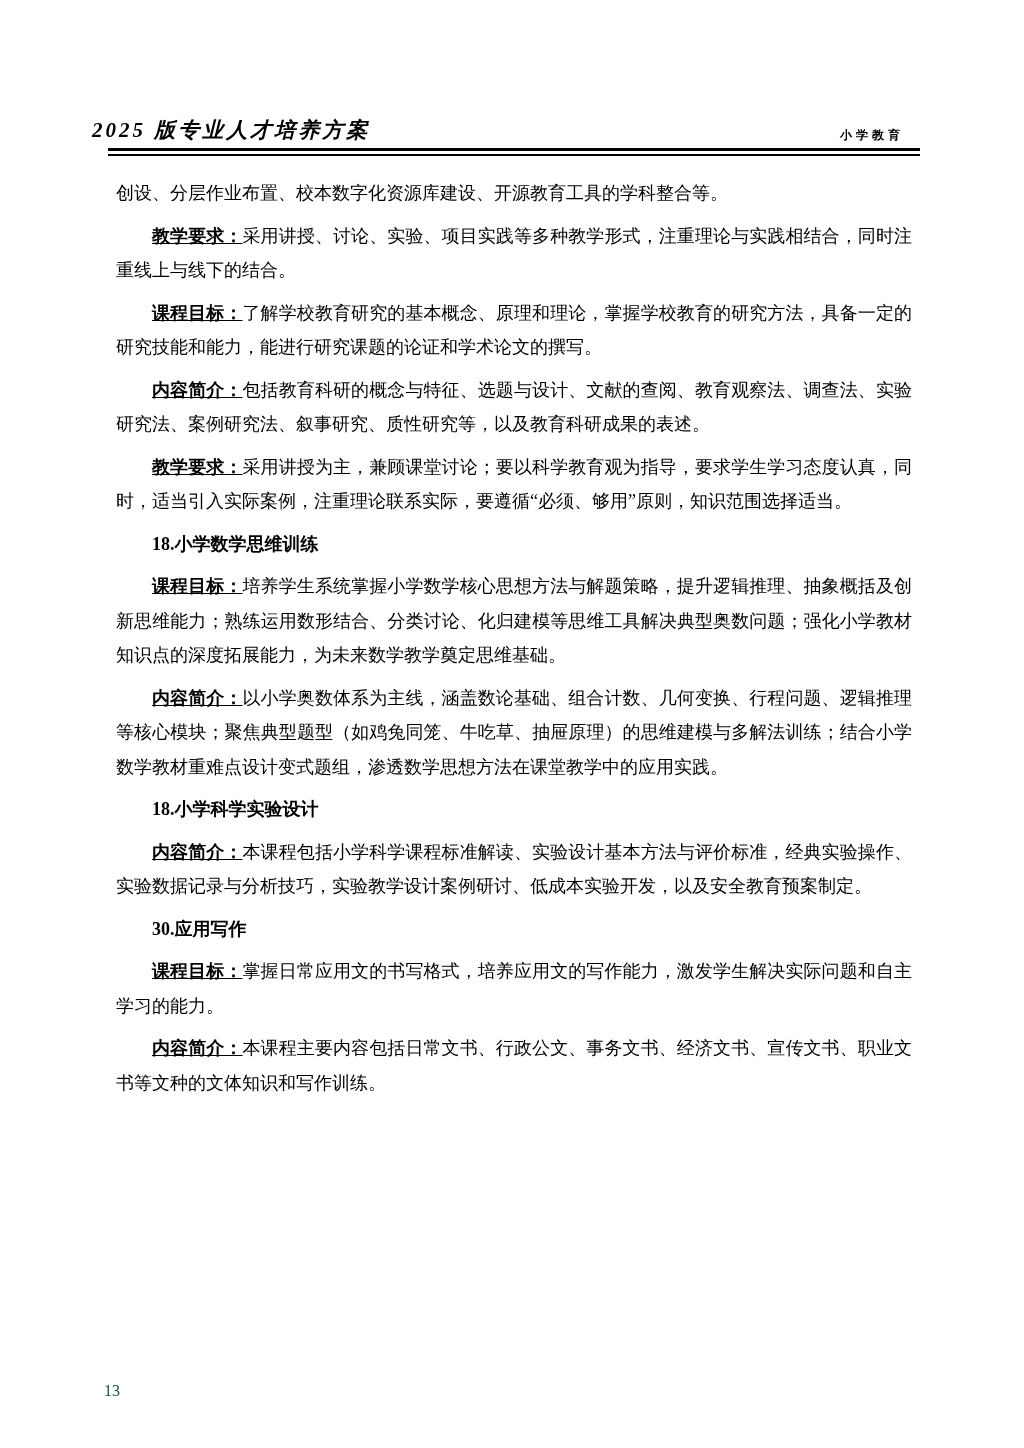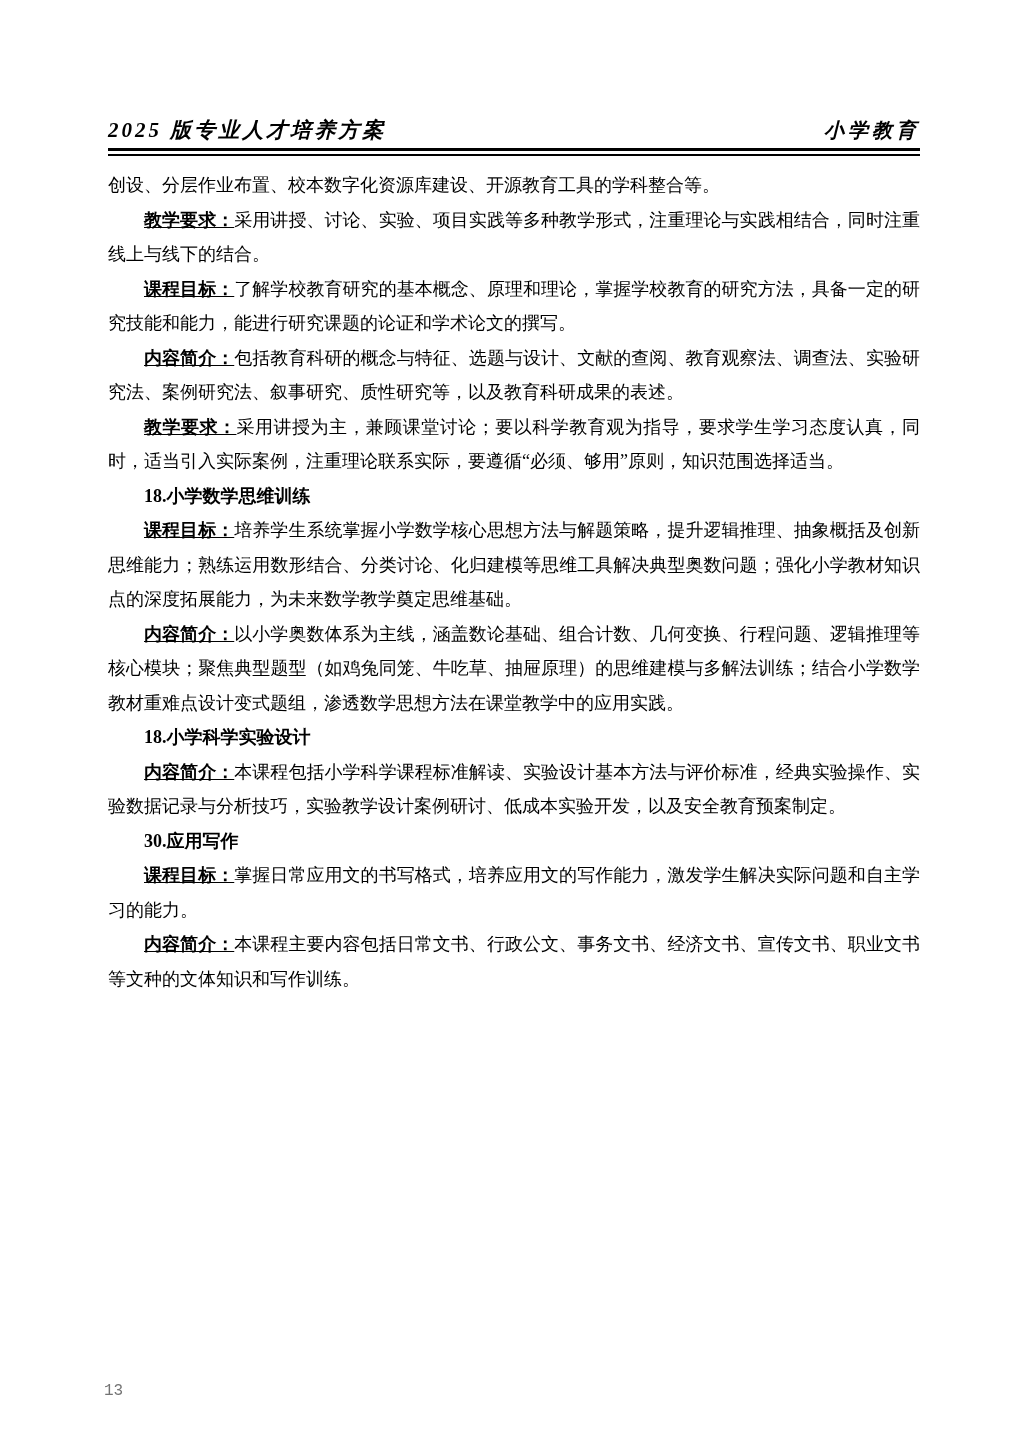--- a/index.html
+++ b/index.html
@@ -11,61 +11,60 @@
     position: relative;
     width: 1024px;
     height: 1448px;
     background: #ffffff;
     color: #000000;
     font-family: "Liberation Serif", "DejaVu Serif", serif;
     overflow: hidden;
   }
   .page-header {
     position: absolute;
-    left: 108px;
+    left: 92px;
     width: 812px;
     top: 116px;
     display: flex;
     justify-content: space-between;
     align-items: flex-end;
   }
   .header-left {
     font-family: "Liberation Serif", "DejaVu Serif", serif;
     font-style: italic;
     font-weight: bold;
     font-size: 21px;
     letter-spacing: 3px;
     white-space: nowrap;
   }
   .header-right {
     font-family: "Liberation Serif", "DejaVu Serif", serif;
-    font-style: italic;
     font-weight: bold;
-    font-size: 20px;
+    font-size: 12px;
     letter-spacing: 4px;
     white-space: nowrap;
   }
   .header-rule {
     position: absolute;
     left: 108px;
     width: 812px;
     top: 148px;
     height: 8px;
     box-sizing: border-box;
     border-top: 3.5px solid #000;
     border-bottom: 2px solid #000;
   }
   .doc-body {
     position: absolute;
     left: 108px;
     width: 812px;
     top: 168px;
   }
   .para {
-    margin: 0;
+    margin: 8px;
     font-size: 18px;
     line-height: 34.5px;
     text-align: justify;
     text-justify: inter-ideograph;
     letter-spacing: 0;
   }
   .para.labeled,
   .para.heading {
     text-indent: 2em;
   }
@@ -76,23 +75,23 @@
     font-weight: bold;
   }
   .para b {
     font-weight: bold;
     text-decoration: underline;
   }
   .page-number {
     position: absolute;
     left: 104px;
     top: 1382px;
-    font-family: Liberation Mono, monospace;
+    font-family: Liberation Serif, serif;
     font-size: 16px;
-    color: #737373;
+    color: #14532d;
   }
 </style>
 </head>
 <body>
 
 <div class="page">
 
   <div class="page-header">
     <span class="header-left">2025 版专业人才培养方案</span>
     <span class="header-right">小学教育</span>

